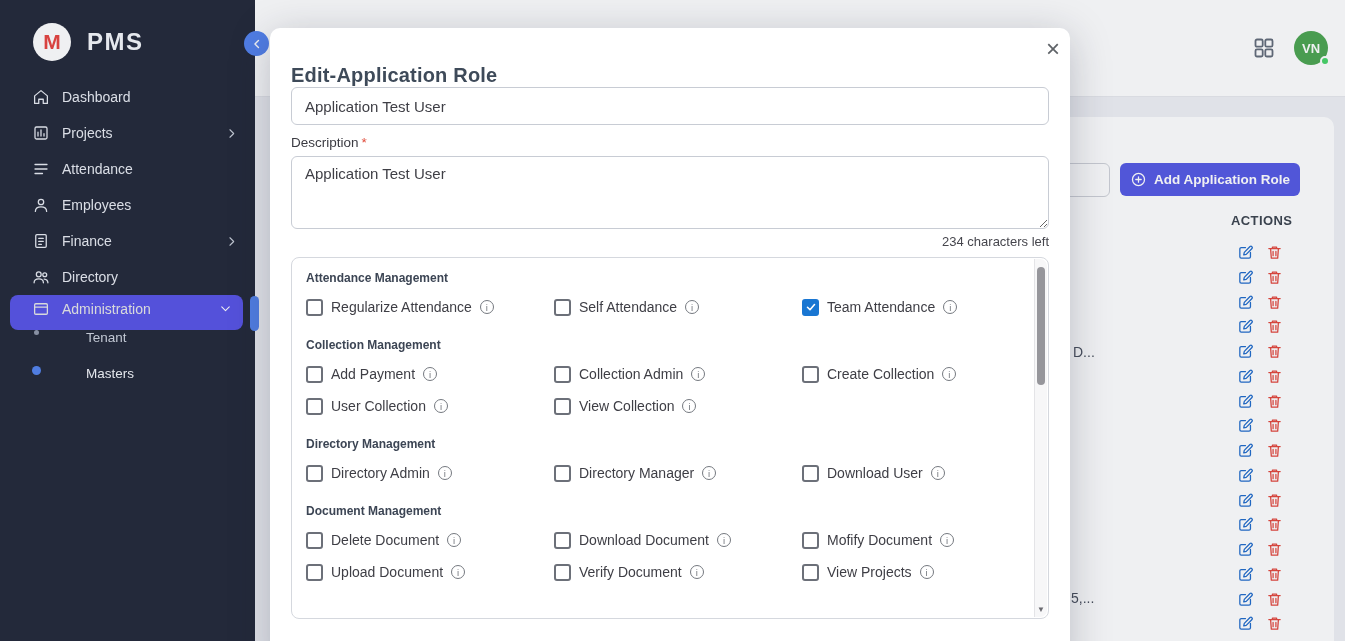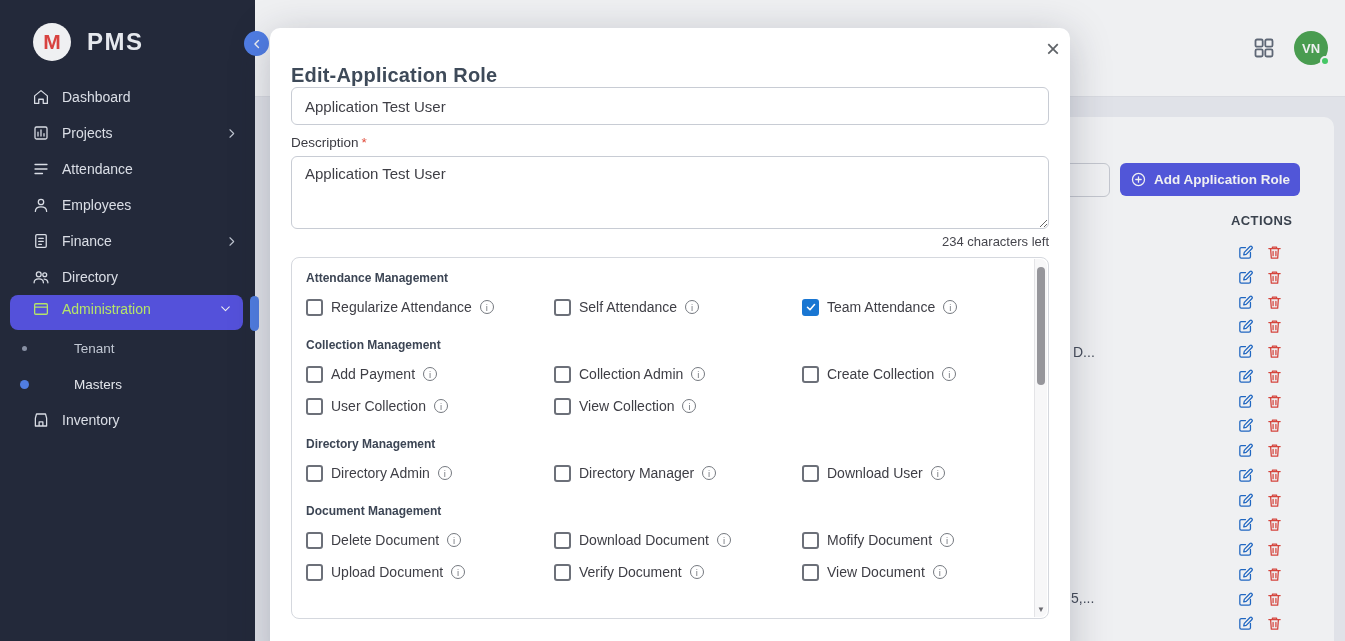--- a/index.html
+++ b/index.html
@@ -10,23 +10,23 @@
   .sidebar { position:absolute; left:0; top:0; width:255px; height:641px; background:#171d2e; z-index:1; }
   .logo-row { display:flex; align-items:center; gap:16px; padding:23px 0 0 33px; }
   .logo-circle { width:38px; height:38px; border-radius:50%; background:#fff; display:flex; align-items:center; justify-content:center; }
   .logo-m { color:#e53935; font-weight:700; font-size:21px; }
   .logo-text { color:#f4f6fa; font-size:24px; font-weight:700; letter-spacing:1.5px; }
   .nav { margin-top:18px; }
   .nav-item { height:36px; display:flex; align-items:center; gap:12px; padding:0 16px 0 32px; color:#e7eaf1; font-size:14px; cursor:pointer; }
   .nav-icon { width:18px; height:18px; display:flex; flex:none; }
   .nav-icon svg, .nav-chev svg { width:100%; height:100%; fill:none; stroke:currentColor; stroke-width:1.7; stroke-linecap:round; stroke-linejoin:round; }
   .nav-chev { margin-left:auto; width:15px; height:15px; display:flex; color:#c8cdd8; flex:none; }
-  .nav-item.active { background:#4f4be4; border-radius:8px; margin:0 12px 0 10px; padding:0 10px 8px 22px; height:35px; color:#bef264; }
+  .nav-item.active { background:#4f4be4; border-radius:8px; margin:0 12px 0 10px; padding:0 10px 8px 22px; height:35px; color:#e5e5e5; }
   .nav-item.active .nav-chev { color:#fff; }
-  .nav-sub { height:36px; display:flex; align-items:center; padding-left:16px; color:#ccd2dd; font-size:13.5px; cursor:pointer; }
+  .nav-sub { height:36px; display:flex; padding-left:28px; color:#ccd2dd; font-size:13.5px; cursor:pointer; }
   .bullet-box { width:16px; display:flex; justify-content:center; margin-right:42px; flex:none; }
   .bullet { width:5px; height:5px; border-radius:50%; background:#8a92a6; }
   .bullet-active { width:9px; height:9px; background:#4a7dec; }
   .sub-active .sub-label { color:#f2f4f8; }
   .active-pill { position:absolute; left:250px; top:296px; width:9px; height:35px; border-radius:5px; background:#4a7dec; z-index:3; }
   .collapse-btn { position:absolute; left:244px; top:31px; width:25px; height:25px; border-radius:50%; background:#4a7df0; border:none; display:flex; align-items:center; justify-content:center; z-index:3; cursor:pointer; }
   .collapse-btn svg { width:14px; height:14px; fill:none; stroke:#fff; stroke-width:2.4; stroke-linecap:round; stroke-linejoin:round; }
 
   
   .topbar { position:absolute; left:255px; top:0; width:1090px; height:97px; background:#fff; border-bottom:1px solid #e6e8ec; z-index:1; }
@@ -171,28 +171,20 @@
           <span class="bullet"></span>
         </span>
         <span class="sub-label">Tenant</span>
       </div>
       <div class="nav-sub sub-active">
         <span class="bullet-box">
           <span class="bullet bullet-active"></span>
         </span>
         <span class="sub-label">Masters</span>
       </div>
-      <div class="nav-item">
-        <span class="nav-icon">
-          <svg viewBox="0 0 24 24">
-            <path d="M4.5 9.5 6 4h12l1.5 5.5M4.5 9.5V20h15V9.5M9.5 20v-5.5h5V20"></path>
-          </svg>
-        </span>
-        <span class="nav-label">Inventory</span>
-      </div>
     </nav>
 </aside>
 <div class="active-pill"></div>
 <button class="collapse-btn">
   <svg viewBox="0 0 24 24">
       <path d="M14.5 6 8.5 12l6 6"></path>
     </svg>
 </button>
 
 <header class="topbar"></header>
@@ -551,21 +543,21 @@
             <span class="perm-label">Upload Document</span>
             <span class="info">i</span>
           </label>
           <label class="perm">
             <span class="cb"></span>
             <span class="perm-label">Verify Document</span>
             <span class="info">i</span>
           </label>
           <label class="perm">
             <span class="cb"></span>
-            <span class="perm-label">View Document</span>
+            <span class="perm-label">View Projects</span>
             <span class="info">i</span>
           </label>
         </div>
       </div>
     <div class="sb-track">
       <div class="sb-thumb"></div>
       <div class="sb-down">▼</div>
     </div>
   </div>
 </div>

